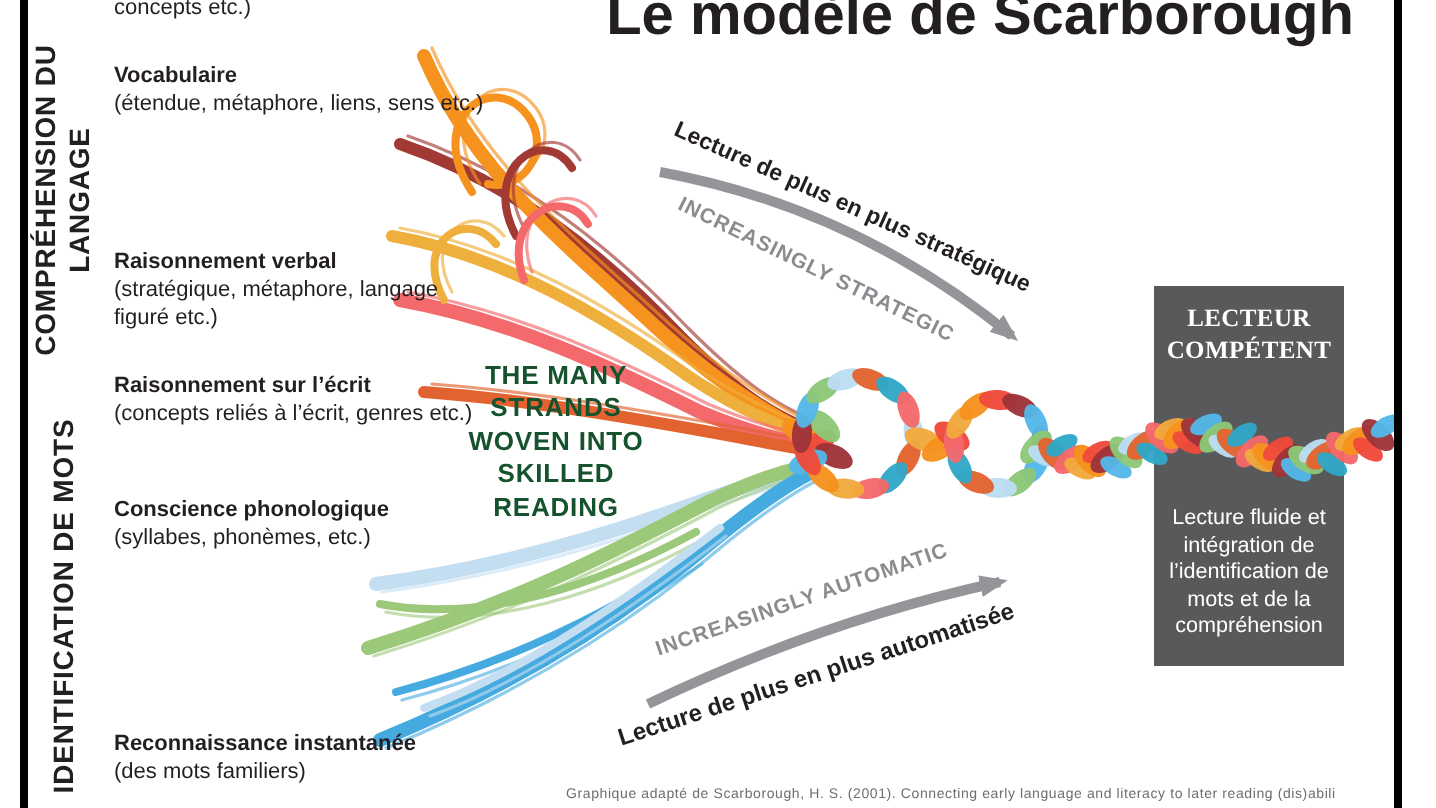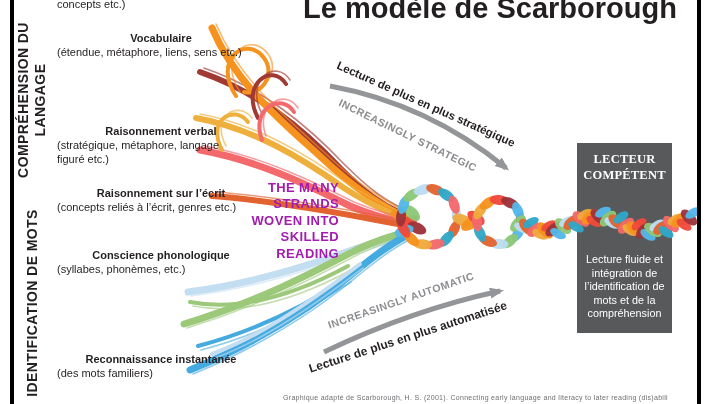--- a/index.html
+++ b/index.html
@@ -6,27 +6,27 @@
   .canvas{position:relative;width:718px;height:404px;background:#fff;overflow:hidden;
           font-family:"Liberation Sans",sans-serif;color:#231F20;}
   .frame{position:absolute;top:0;height:404px;background:#000;z-index:4;}
   .frame-left{left:10px;width:4px;}
   .frame-right{left:697px;width:4px;}
   .vcat{position:absolute;font-weight:bold;font-size:14px;letter-spacing:.4px;text-align:center;
         white-space:pre-line;transform:rotate(-90deg);z-index:3;color:#231F20;}
   .vcat-comp{left:-66px;top:83px;width:195px;height:34px;line-height:17px;}
   .vcat-ident{left:-66px;top:294px;width:195px;height:18px;line-height:18px;}
   .item{position:absolute;left:57px;width:208px;z-index:3;}
-  .item .name{font-weight:bold;font-size:11px;line-height:14px;text-align:center;}
+  .item .name{font-weight:bold;font-size:11px;line-height:14px;}
   .item .detail{font-size:11px;line-height:14px;white-space:pre-line;}
   .title{position:absolute;left:290px;top:-8px;width:400px;text-align:center;
          font-size:29px;font-weight:bold;z-index:3;}
-  .center-label{position:absolute;left:217px;top:180px;width:122px;text-align:right;
+  .center-label{position:absolute;left:217px;top:180px;width:122px;text-align:center;
          font-size:13px;font-weight:bold;line-height:16.4px;letter-spacing:.4px;
-         color:#a21caf;white-space:pre-line;z-index:3;}
+         color:#14532d;white-space:pre-line;z-index:3;}
   .rot{position:absolute;text-align:center;white-space:nowrap;z-index:3;}
   .rot-fr-strat{left:316px;top:98px;width:220px;font-size:11.5px;font-weight:bold;transform:rotate(24deg);}
   .rot-en-strat{left:328px;top:129px;width:160px;font-size:10.5px;font-weight:bold;color:#8A8C8F;
                 letter-spacing:.5px;transform:rotate(26deg);}
   .rot-en-auto{left:316px;top:294px;width:170px;font-size:10.5px;font-weight:bold;color:#8A8C8F;
                 letter-spacing:.5px;transform:rotate(-19deg);}
   .rot-fr-auto{left:293px;top:330px;width:230px;font-size:12px;font-weight:bold;transform:rotate(-18deg);}
   .reader-box{position:absolute;left:577px;top:143px;width:95px;height:190px;z-index:1;color:#fff;}
   .reader-box .bt{position:absolute;top:8px;left:0;width:100%;text-align:center;
          font-size:12.5px;font-weight:bold;line-height:16px;white-space:pre-line;letter-spacing:.2px;font-family:Liberation Serif, serif;}
@@ -63,21 +63,21 @@
 figuré etc.)</div>
   </div>
   <div class="item" style="top:186px">
     <div class="name">Raisonnement sur l’écrit</div>
     <div class="detail">(concepts reliés à l’écrit, genres etc.)</div>
   </div>
   <div class="item" style="top:248px">
     <div class="name">Conscience phonologique</div>
     <div class="detail">(syllabes, phonèmes, etc.)</div>
   </div>
-  <div class="item" style="top:352px">
+  <div class="item" style="top:365px">
     <div class="name">Reconnaissance instantanée</div>
     <div class="detail">(des mots familiers)</div>
   </div>
 
   <div class="center-label">THE MANY
 STRANDS
 WOVEN INTO
 SKILLED
 READING</div>
 

